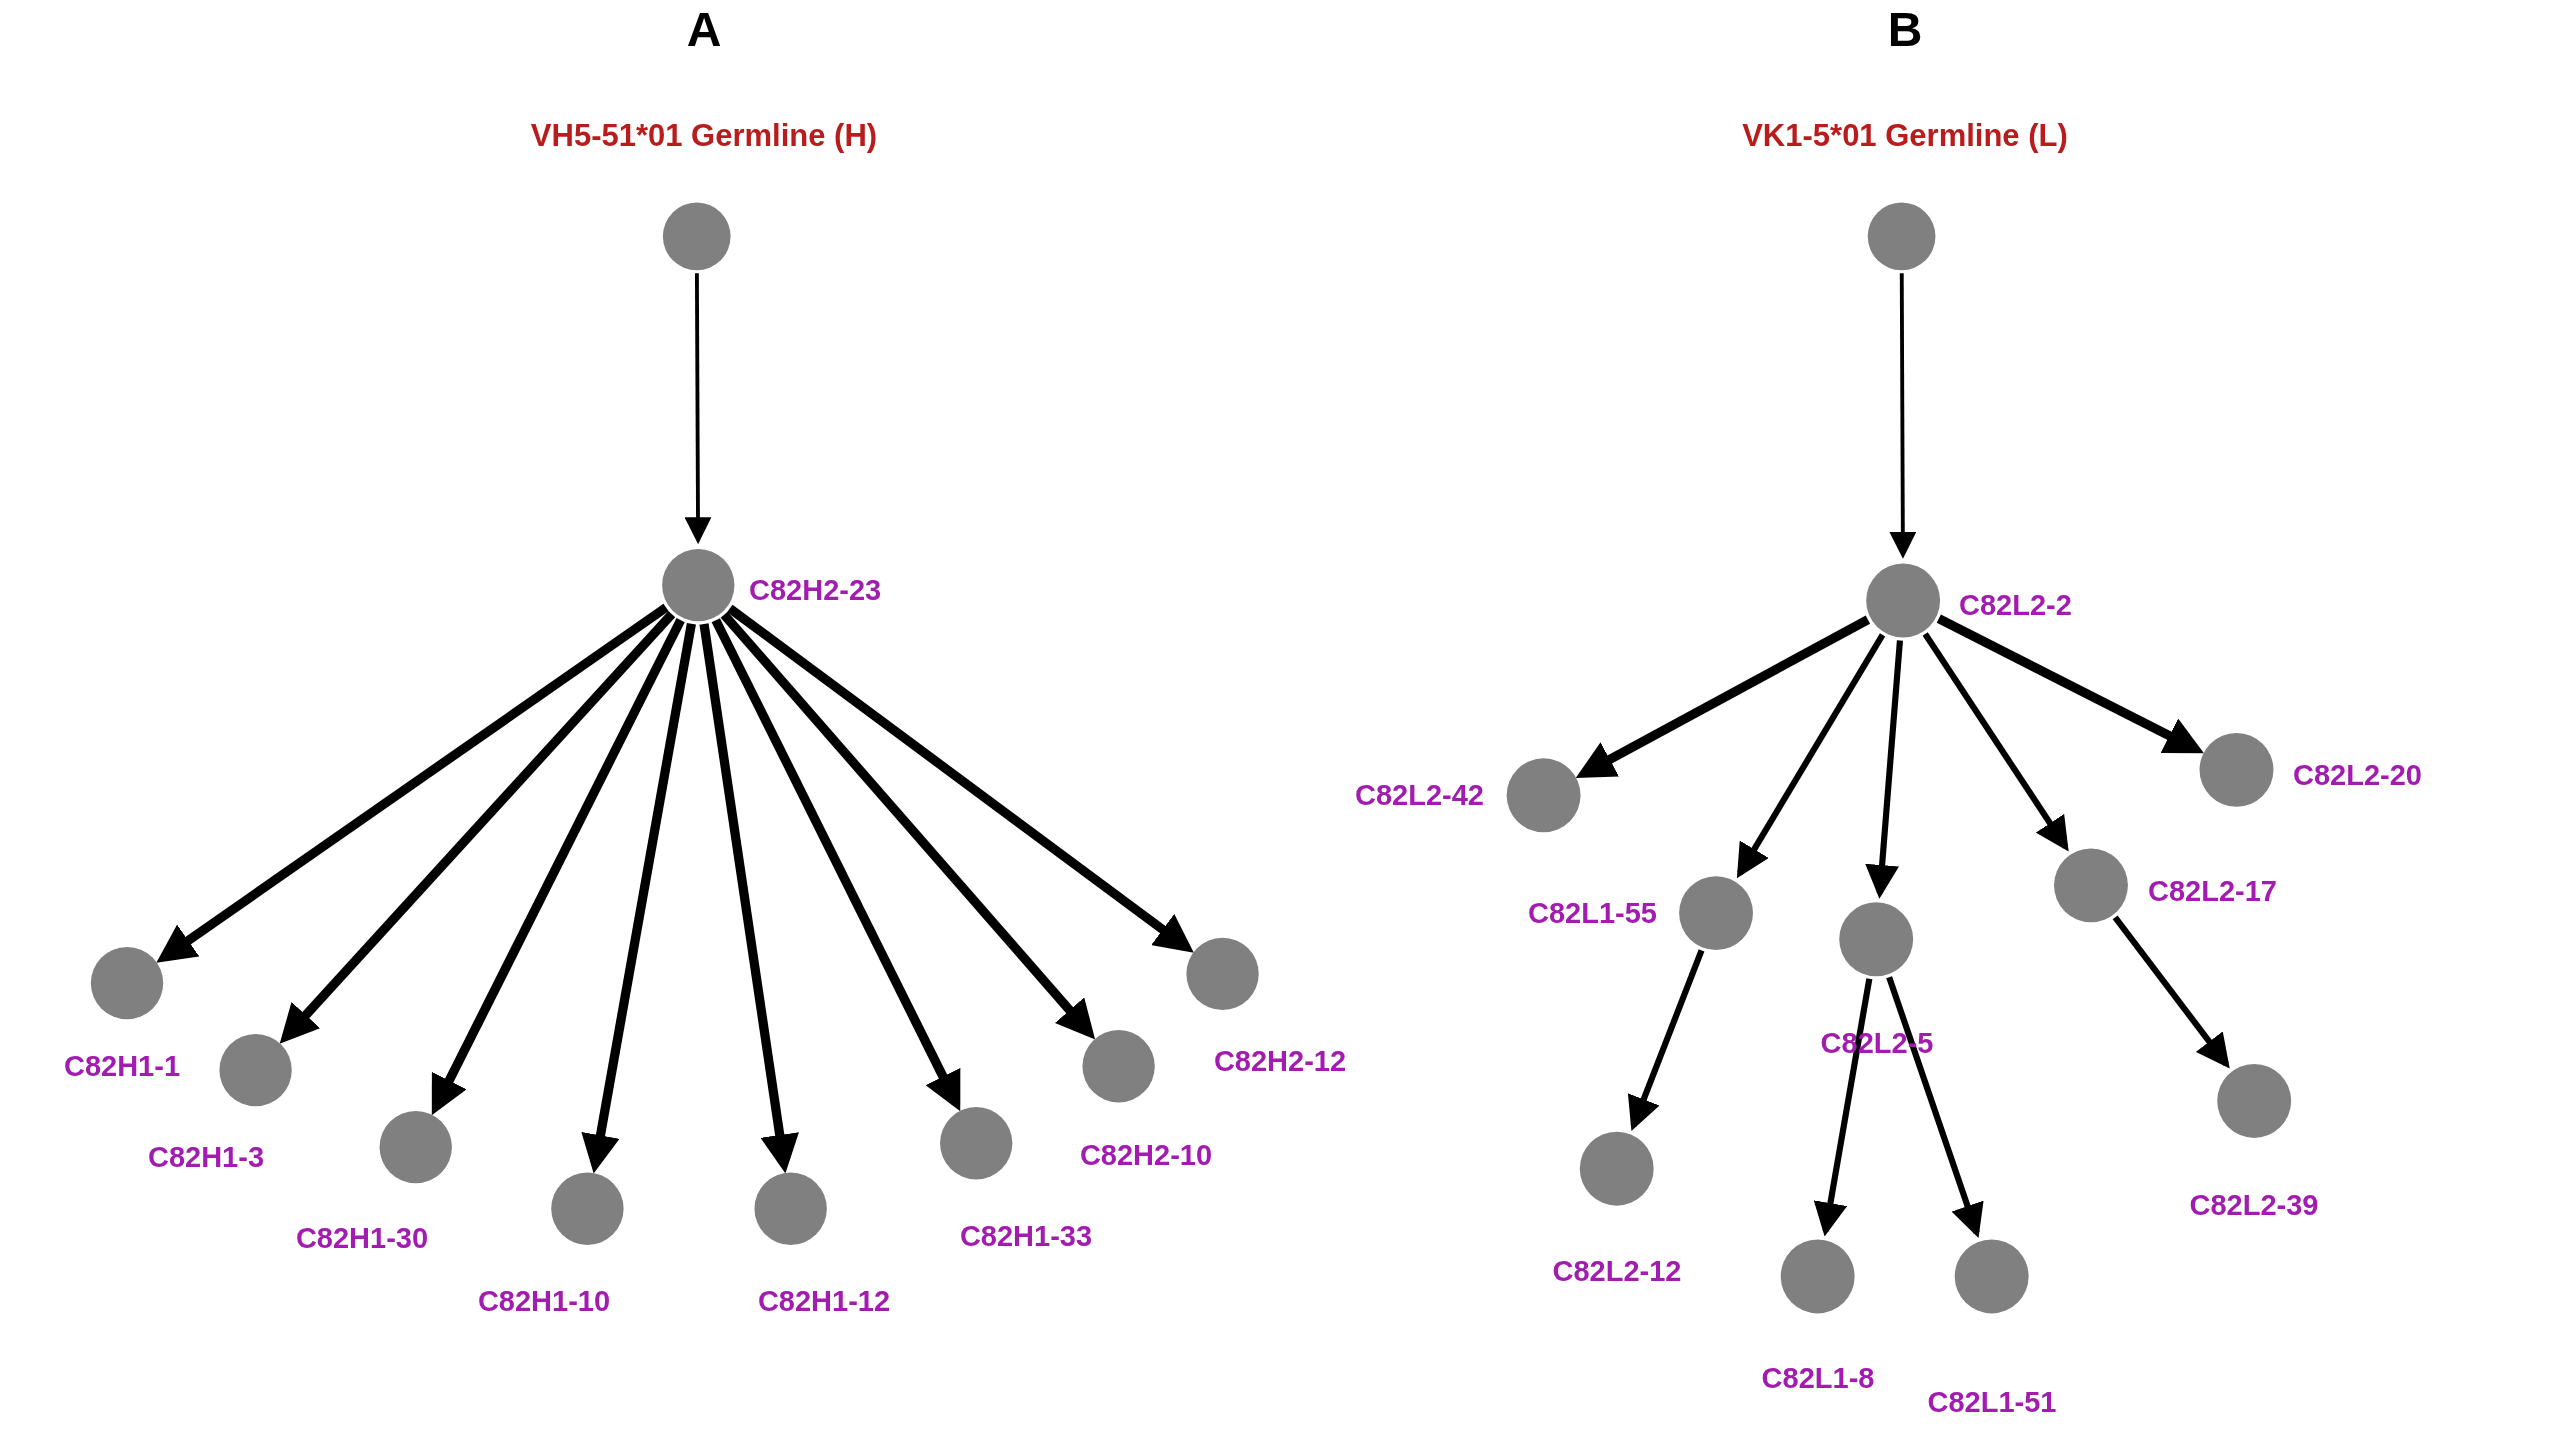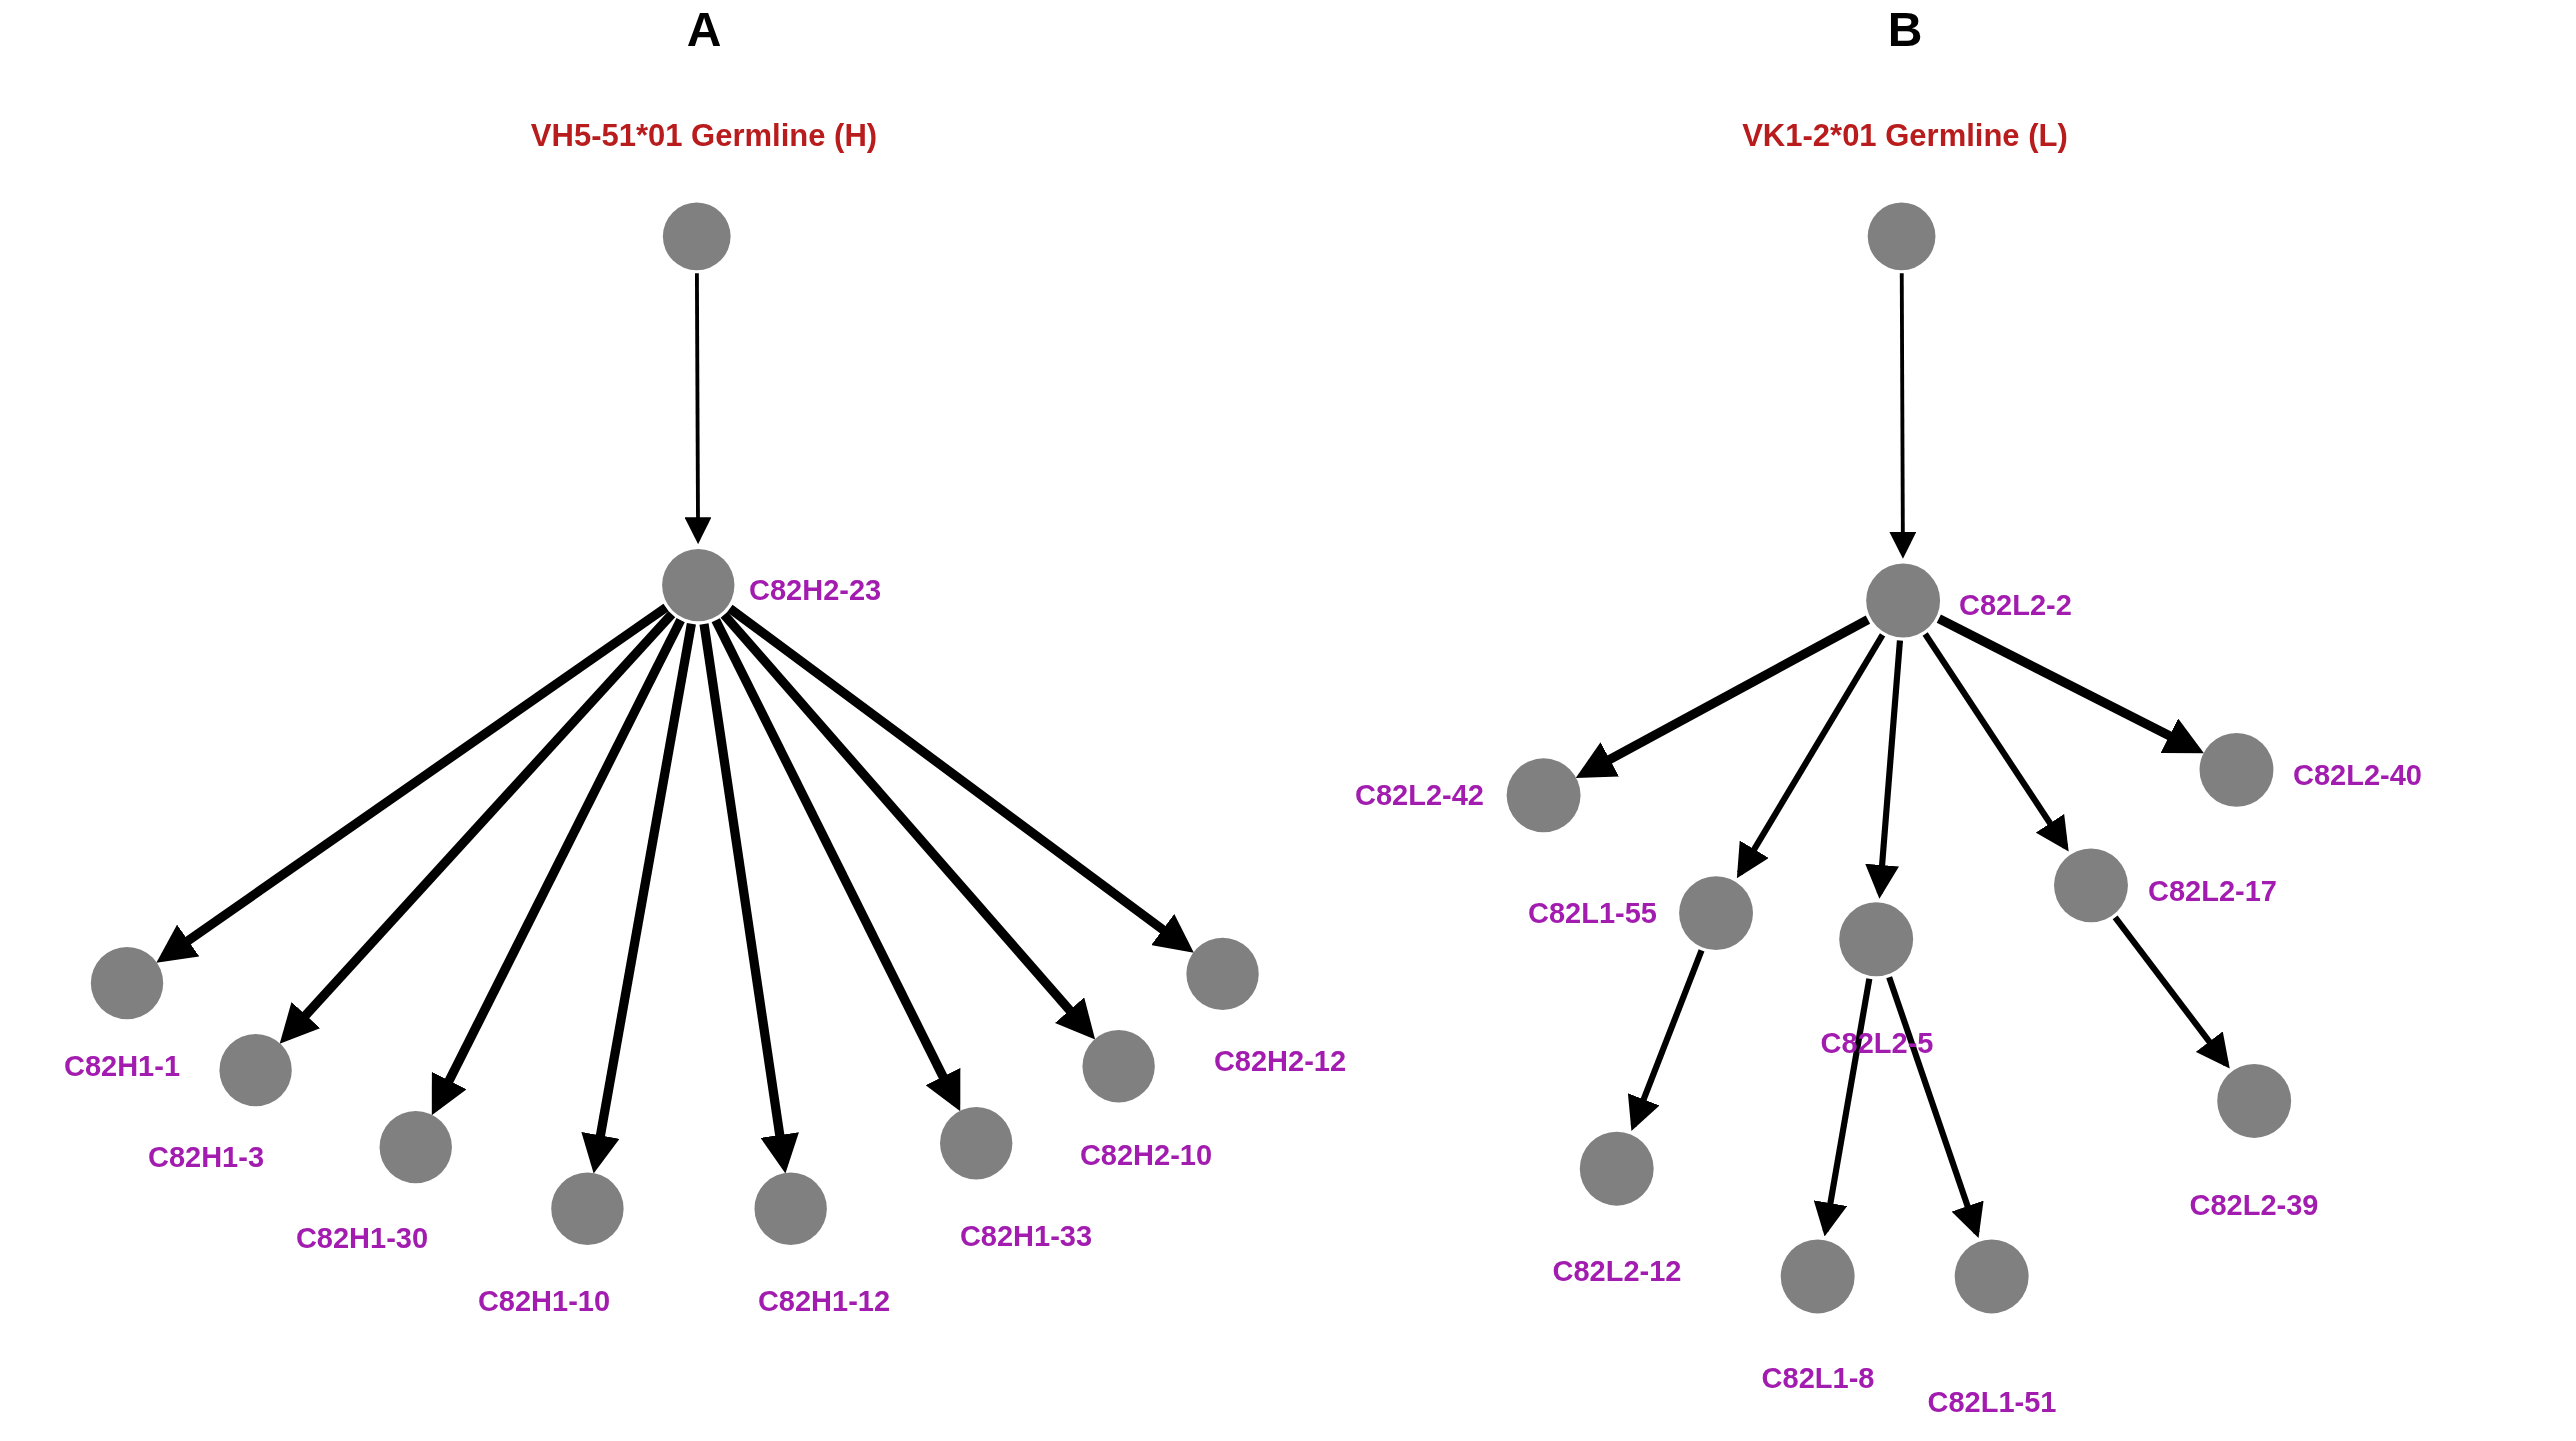--- a/index.html
+++ b/index.html
@@ -126,24 +126,24 @@
       <div class="node-label anchor-left" style="left: 749px; top: 590px;">C82H2-23</div>
       <div class="node-label anchor-mid" style="left: 122px; top: 1066px;">C82H1-1</div>
       <div class="node-label anchor-mid" style="left: 206px; top: 1157px;">C82H1-3</div>
       <div class="node-label anchor-mid" style="left: 362px; top: 1238px;">C82H1-30</div>
       <div class="node-label anchor-mid" style="left: 544px; top: 1301px;">C82H1-10</div>
       <div class="node-label anchor-mid" style="left: 824px; top: 1301px;">C82H1-12</div>
       <div class="node-label anchor-mid" style="left: 1026px; top: 1236px;">C82H1-33</div>
       <div class="node-label anchor-mid" style="left: 1117px; top: 1155px; margin-left: 29px;">C82H2-10</div>
       <div class="node-label anchor-mid" style="left: 1272px; top: 1061px; margin-left: 8px;">C82H2-12</div>
       <div class="panel-letter" style="left: 1905px; top: 6.2px;">B</div>
-      <div class="germline-label" style="left: 1905px; top: 135px;">VK1-2*01 Germline (L)</div>
+      <div class="germline-label" style="left: 1905px; top: 135px;">VK1-5*01 Germline (L)</div>
       <div class="node-label anchor-left" style="left: 1959px; top: 605px;">C82L2-2</div>
       <div class="node-label anchor-right" style="left: 1484px; top: 795px;">C82L2-42</div>
-      <div class="node-label anchor-left" style="left: 2293px; top: 775px;">C82L2-40</div>
+      <div class="node-label anchor-left" style="left: 2293px; top: 775px;">C82L2-20</div>
       <div class="node-label anchor-right" style="left: 1657px; top: 913px;">C82L1-55</div>
       <div class="node-label anchor-mid" style="left: 1877px; top: 1043px;">C82L2-5</div>
       <div class="node-label anchor-left" style="left: 2148px; top: 891px;">C82L2-17</div>
       <div class="node-label anchor-mid" style="left: 1617px; top: 1271px;">C82L2-12</div>
       <div class="node-label anchor-mid" style="left: 1818px; top: 1378px;">C82L1-8</div>
       <div class="node-label anchor-mid" style="left: 1992px; top: 1378px; margin-top: 24px;">C82L1-51</div>
       <div class="node-label anchor-mid" style="left: 2254px; top: 1205px;">C82L2-39</div>
     </div>
 </div>
 

